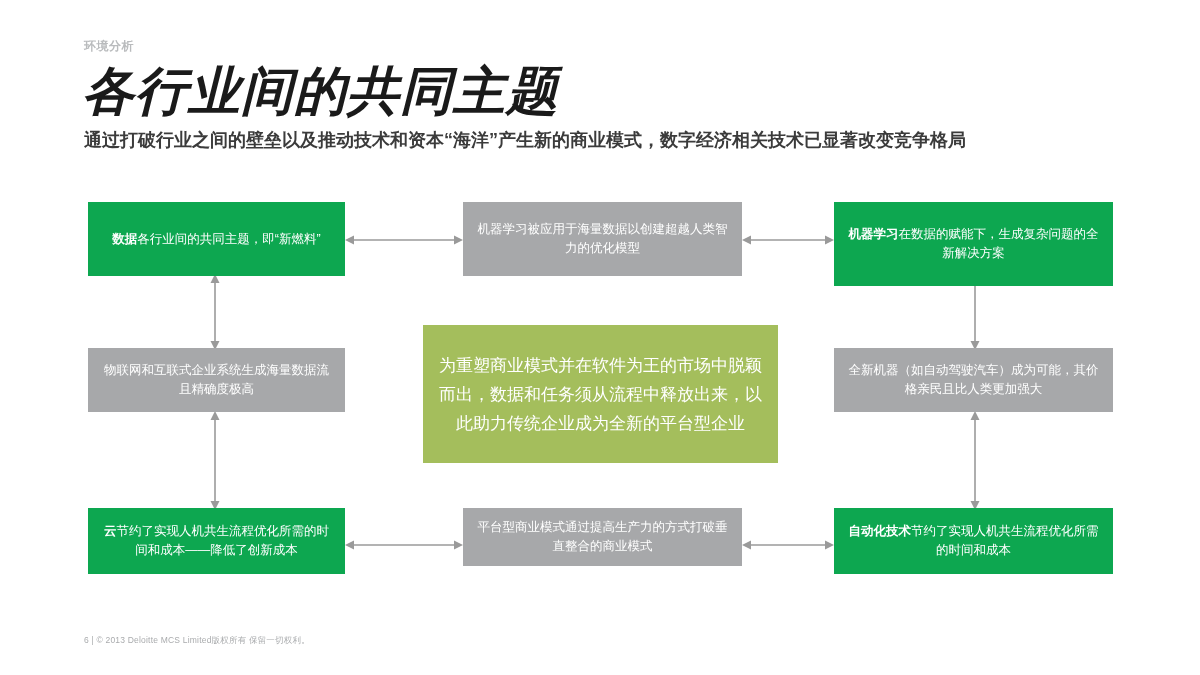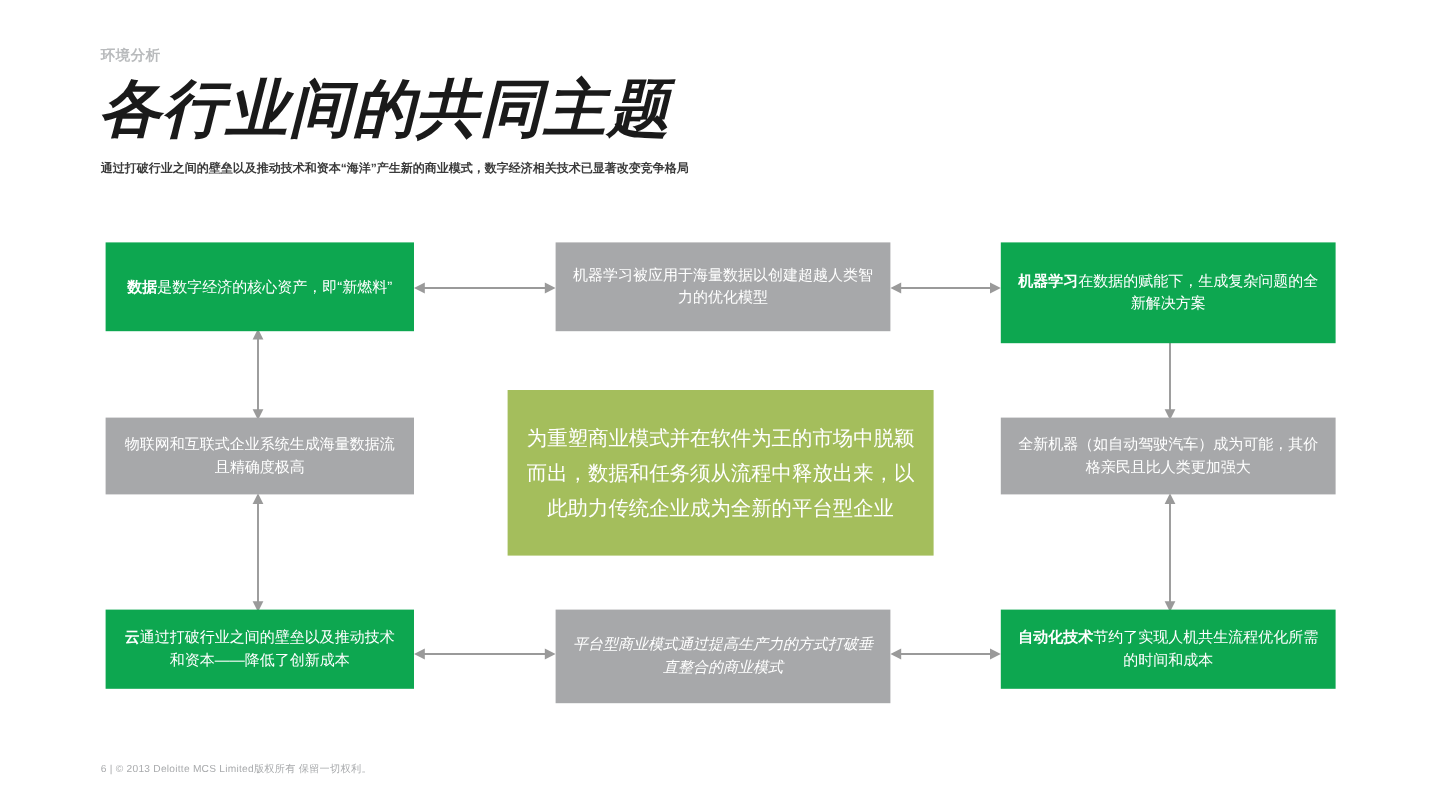--- a/index.html
+++ b/index.html
@@ -41,21 +41,21 @@
     color: #1a1a1a;
     letter-spacing: 1px;
     line-height: 58px;
     white-space: nowrap;
     font-style: italic;
   }
   .page-subtitle {
     position: absolute;
     left: 84px;
     top: 131px;
-    font-size: 10px;
+    font-size: 18px;
     font-weight: 700;
     color: #3b3b3b;
     line-height: 19px;
     white-space: nowrap;
   }
 
   
   .footer {
     position: absolute;
     left: 84px;
@@ -165,21 +165,21 @@
   <div class="conn" style="left:742px; top:537px; width:92px; height:16px;">
     <svg width="92" height="16" viewBox="0 0 92 16">
       <line x1="8" y1="8" x2="84" y2="8" stroke="#9a9a9a" stroke-width="1.6"></line>
       <polygon points="0,8 9,3.5 9,12.5" fill="#9a9a9a"></polygon>
       <polygon points="92,8 83,3.5 83,12.5" fill="#9a9a9a"></polygon>
     </svg>
   </div>
 
   <div class="box box-green" style="left:88px; top:202px; width:257px; height:74px;">
     <div class="inner">
-      <b>数据</b><span>是数字经济的核心资产，即“新燃料”</span>
+      <b>数据</b><span>各行业间的共同主题，即“新燃料”</span>
     </div>
   </div>
 
   <div class="box box-gray" style="left:463px; top:202px; width:279px; height:74px;">
     <div class="inner">
       <span>机器学习</span><span>被应用于海量数据以创建超越人类智力的优化模型</span>
     </div>
   </div>
 
   <div class="box box-green" style="left:834px; top:202px; width:279px; height:84px;">
@@ -201,25 +201,25 @@
   </div>
 
   <div class="box box-gray" style="left:834px; top:348px; width:279px; height:64px;align-items:center;">
     <div class="inner">
       <span>全新机器（如自动驾驶汽车）成为可能，其价格亲民且比人类更加强大</span>
     </div>
   </div>
 
   <div class="box box-green" style="left:88px; top:508px; width:257px; height:66px;">
     <div class="inner">
-      <b>云</b><span>通过打破行业之间的壁垒以及推动技术和资本——降低了创新成本</span>
-    </div>
-  </div>
-
-  <div class="box box-gray" style="left:463px; top:508px; width:279px; height:78px;font-style:italic;">
+      <b>云</b><span>节约了实现人机共生流程优化所需的时间和成本——降低了创新成本</span>
+    </div>
+  </div>
+
+  <div class="box box-gray" style="left:463px; top:508px; width:279px; height:58px;">
     <div class="inner">
       <span>平台型商业模式通过提高生产力的方式打破垂直整合的商业模式</span>
     </div>
   </div>
 
   <div class="box box-green" style="left:834px; top:508px; width:279px; height:66px;">
     <div class="inner">
       <b>自动化技术</b><span>节约了实现人机共生流程优化所需的时间和成本</span>
     </div>
   </div>

